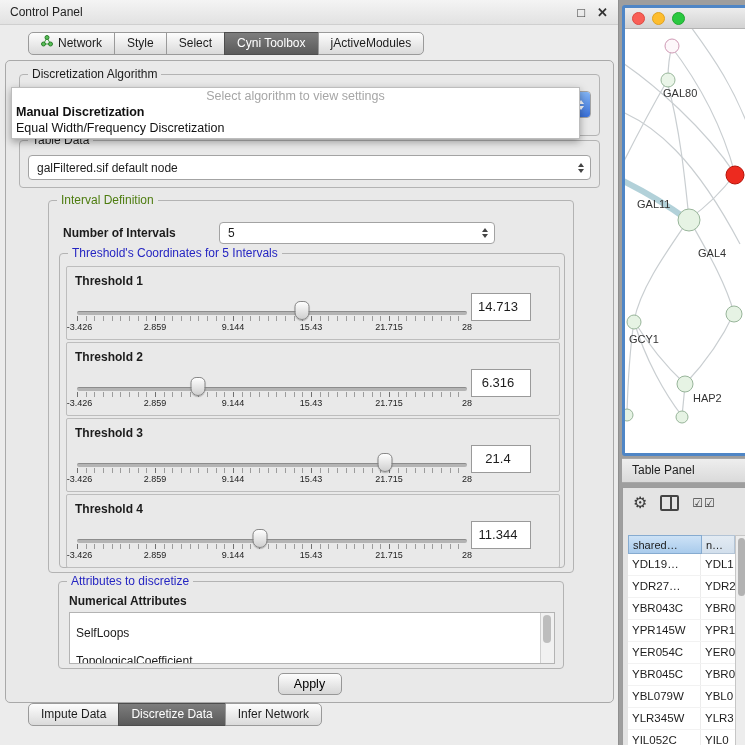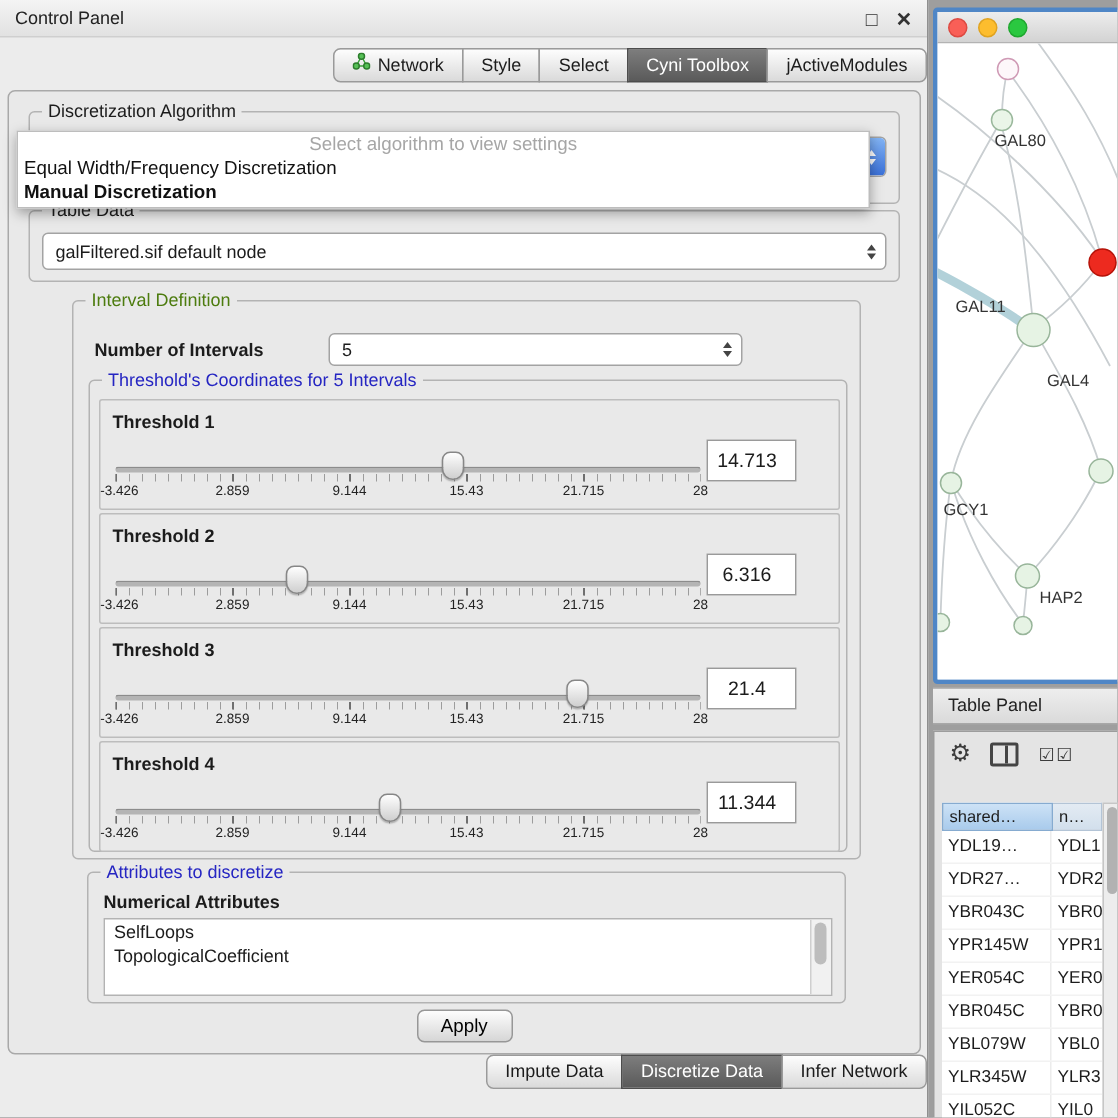--- a/index.html
+++ b/index.html
@@ -10,21 +10,21 @@
   #control-panel{position:absolute;left:0;top:0;width:618px;height:745px;background:#ececec;
                  border-right:1px solid #8f8f8f;}
   .titlebar{position:absolute;left:0;top:0;right:0;height:24px;display:flex;align-items:center;
             padding:0 10px;background:linear-gradient(#f4f4f4,#e2e2e2);border-bottom:1px solid #cfcfcf;}
   .titlebar .title{font-size:12px;color:#222;}
   .win-btns{margin-left:auto;display:flex;gap:12px;align-items:center;}
   .win-btn{font-size:13px;color:#333;cursor:default;line-height:1;}
   .win-btn.close{font-weight:bold;}
 
   
-  .tabbar{position:absolute;left:16px;right:0;display:flex;justify-content:flex-end;padding-left:12px;}
+  .tabbar{position:absolute;left:16px;right:0;display:flex;justify-content:flex-start;padding-left:12px;}
   .top-tabbar{top:32px;height:23px;}
   .bottom-tabbar{top:703px;height:23px;}
   .tab{display:flex;align-items:center;gap:5px;padding:0 12px;height:21px;line-height:21px;
        border:1px solid #9a9a9a;margin-left:-1px;background:linear-gradient(#fdfdfd,#dadada);
        font-size:12px;white-space:nowrap;cursor:default;}
   .tab:first-child{border-radius:5px 0 0 5px;margin-left:0;}
   .tab:last-child{border-radius:0 5px 5px 0;}
   .tab.selected{background:linear-gradient(#7d7d7d,#5a5a5a);color:#fff;border-color:#4d4d4d;}
 
   
@@ -90,21 +90,21 @@
   .tl3{left:60%;} .tl4{left:80%;} .tl5{left:100%;}
   .value-box{position:absolute;left:404px;top:26px;width:52px;height:26px;line-height:26px;
              background:#fff;border:1px solid #9a9a9a;text-align:center;padding-right:6px;
              font-size:13px;}
 
   
   .attrs-group{left:52px;top:520px;width:504px;height:86px;}
   .attrs-heading{position:absolute;left:10px;top:12px;font-weight:bold;font-size:12px;}
   .attr-list{position:absolute;left:10px;top:30px;width:484px;height:50px;background:#fff;
              border:1px solid #b3b3b3;overflow:hidden;}
-  .attr-item{height:16px;line-height:16px;padding-left:6px;font-size:12px;white-space:nowrap;}
+  .attr-item{height:16px;line-height:16px;padding-left:6px;font-size:12px;white-space:nowrap;margin-top:12px;}
   .attr-list .vscroll{position:absolute;right:0;top:0;bottom:0;width:13px;background:#f1f1f1;
                       border-left:1px solid #cfcfcf;}
   .attr-list .vthumb{position:absolute;left:2px;top:2px;width:8px;height:28px;background:#bdbdbd;
                      border-radius:4px;}
 
   .apply-btn{position:absolute;left:50%;top:612px;transform:translateX(-50%);width:64px;height:22px;
              background:linear-gradient(#fdfdfd,#d6d6d6);border:1px solid #979797;border-radius:5px;
              font-size:12.5px;font-family:"Liberation Sans",sans-serif;cursor:default;}
 
   
@@ -194,22 +194,22 @@
           <span class="combo-text"></span>
           <span class="combo-arrows blue-cap">
             <span class="tri-up"></span>
               <span class="tri-down"></span>
           </span>
         </div>
       </div>
 
       <div class="dropdown-overlay">
         <div class="dd-hint">Select algorithm to view settings</div>
+        <div class="dd-option bold">Manual Discretization</div>
         <div class="dd-option">Equal Width/Frequency Discretization</div>
-        <div class="dd-option bold">Manual Discretization</div>
       </div>
 
       <div class="group td-group">
         <span class="group-title">Table Data</span>
         <div class="combo td-combo">
           <span class="combo-text">galFiltered.sif default node</span>
           <span class="combo-arrows">
             <span class="tri-up"></span>
               <span class="tri-down"></span>
           </span>

